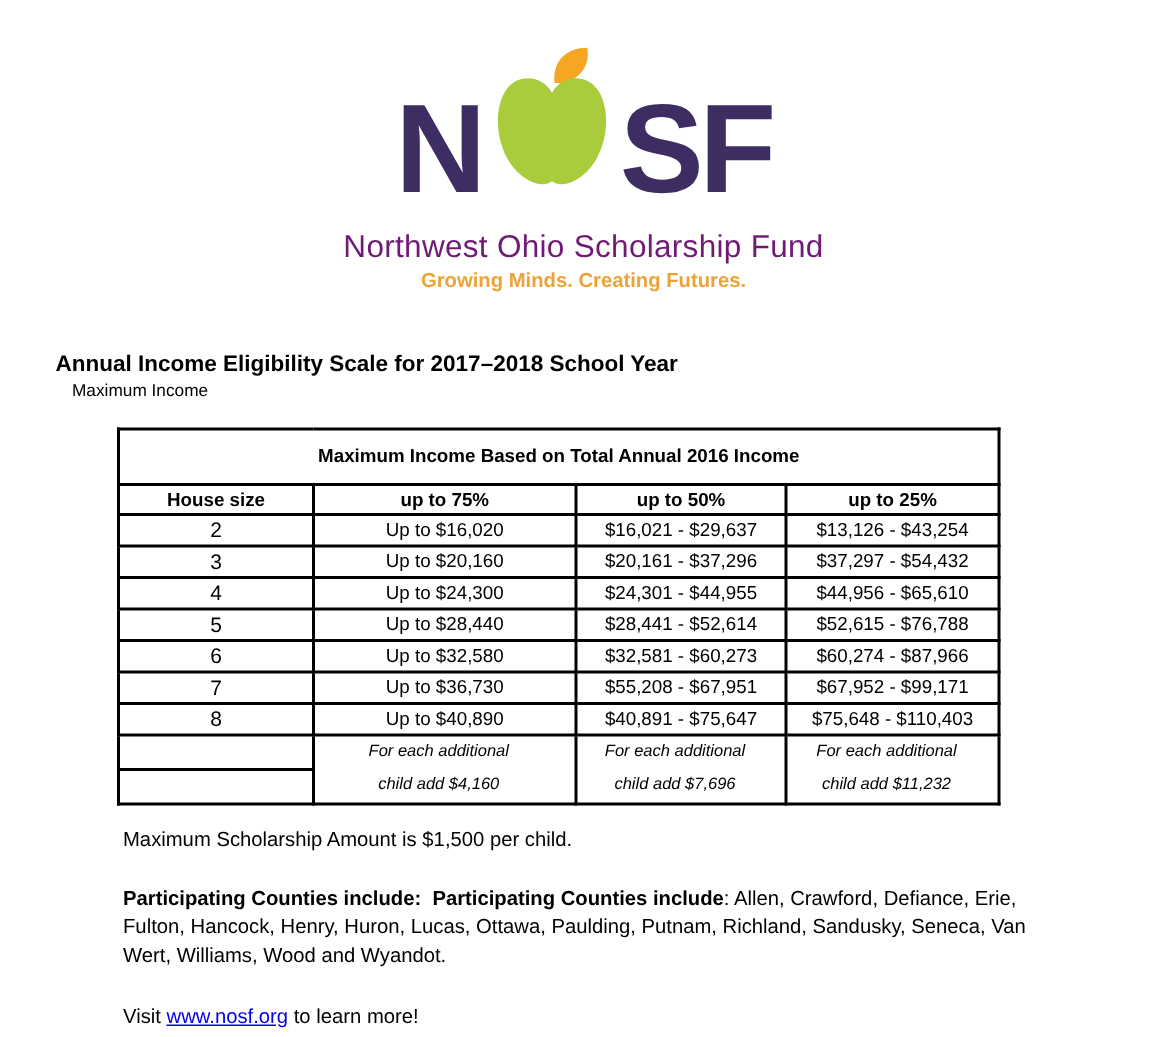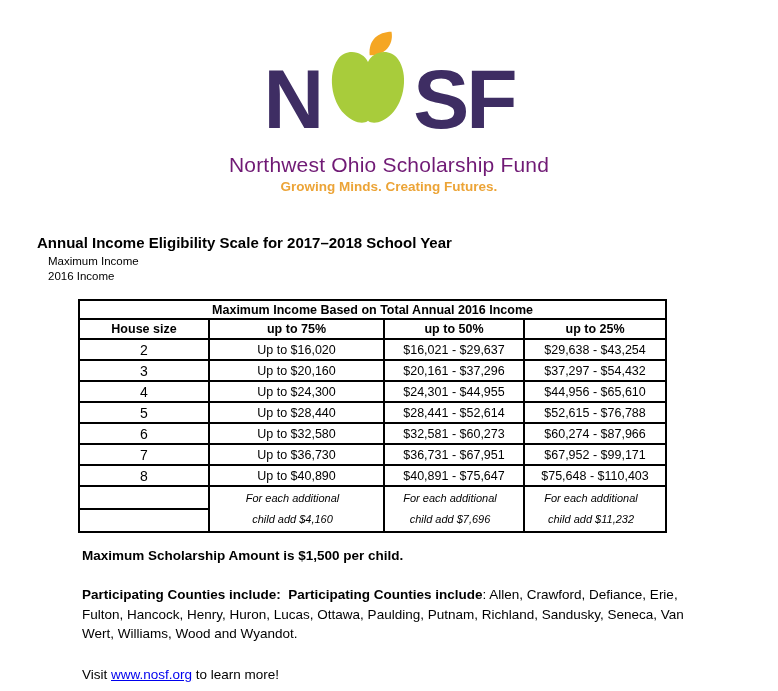--- a/index.html
+++ b/index.html
@@ -54,39 +54,39 @@
   .income-table td, .income-table th {
     border: 2px solid #000;
     text-align: center;
     padding: 0;
     overflow: hidden;
   }
   .col-house { width: 130px; }
   .col-75 { width: 175px; }
   .col-50 { width: 140px; }
   .col-25 { width: 142px; }
-  .row-title td { height: 19px; font-weight: bold; margin-left: 36px; }
+  .row-title td { height: 37px; font-weight: bold; margin-left: 36px; }
   .row-header th { height: 20px; font-weight: bold; }
   .row-data td { height: 21px; }
   .row-data td.house-cell { font-size: 14px; }
   .row-footer td { height: 46px; vertical-align: middle; }
   .footer-house { padding: 0; }
   .footer-house .fh-top { height: 23px; border-bottom: 2px solid #000; }
   .footer-house .fh-bottom { height: 21px; }
   .footer-money {
     font-style: italic;
     font-size: 11px;
     text-align: left;
     padding-right: 8px !important;
     line-height: 1.95;
   }
 
   
   .notes { margin-left: 82px; font-size: 13.5px; }
-  .note-scholarship { margin-top: 15px; font-weight: bold; }
+  .note-scholarship { margin-top: 15px; font-weight: normal; }
   .note-counties { margin-top: 22px; width: 614px; line-height: 1.42; white-space: pre-wrap; }
   .note-counties .bold { font-weight: bold; }
   .note-visit { margin-top: 24px; }
   .note-visit a { color: #0000ee; }
 </style>
 </head>
 <body>
 
 <div class="page">
 
@@ -100,21 +100,20 @@
       <span>SF</span>
     </div>
     <div class="logo-orgname">Northwest Ohio Scholarship Fund</div>
     <div class="logo-tagline">Growing Minds. Creating Futures.</div>
   </div>
 
   <div class="heading-block">
     <div class="heading-title">Annual Income Eligibility Scale for 2017–2018 School Year</div>
     <div class="heading-sub">
       <div>Maximum Income</div>
-      <div>2016 Income</div>
     </div>
   </div>
 
   <table class="income-table">
     <colgroup>
       <col class="col-house">
         <col class="col-75">
         <col class="col-50">
         <col class="col-25">
     </colgroup>
@@ -125,21 +124,21 @@
       <tr class="row-header">
         <th>House size</th>
         <th>up to 75%</th>
         <th>up to 50%</th>
         <th>up to 25%</th>
       </tr>
       <tr class="row-data">
         <td class="house-cell">2</td>
         <td>Up to $16,020</td>
         <td>$16,021 - $29,637</td>
-        <td>$29,638 - $43,254</td>
+        <td>$13,126 - $43,254</td>
       </tr>
       <tr class="row-data">
         <td class="house-cell">3</td>
         <td>Up to $20,160</td>
         <td>$20,161 - $37,296</td>
         <td>$37,297 - $54,432</td>
       </tr>
       <tr class="row-data">
         <td class="house-cell">4</td>
         <td>Up to $24,300</td>
@@ -154,21 +153,21 @@
       </tr>
       <tr class="row-data">
         <td class="house-cell">6</td>
         <td>Up to $32,580</td>
         <td>$32,581 - $60,273</td>
         <td>$60,274 - $87,966</td>
       </tr>
       <tr class="row-data">
         <td class="house-cell">7</td>
         <td>Up to $36,730</td>
-        <td>$36,731 - $67,951</td>
+        <td>$55,208 - $67,951</td>
         <td>$67,952 - $99,171</td>
       </tr>
       <tr class="row-data">
         <td class="house-cell">8</td>
         <td>Up to $40,890</td>
         <td>$40,891 - $75,647</td>
         <td>$75,648 - $110,403</td>
       </tr>
       <tr class="row-footer">
         <td class="footer-house">

